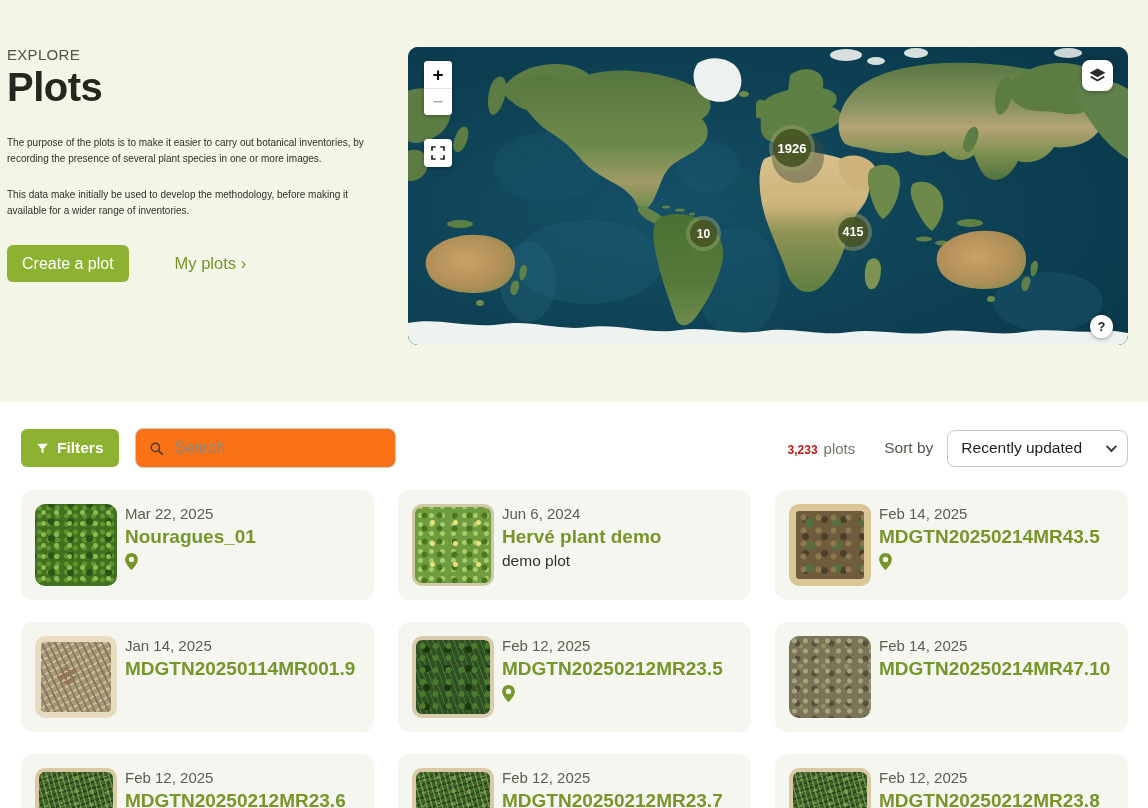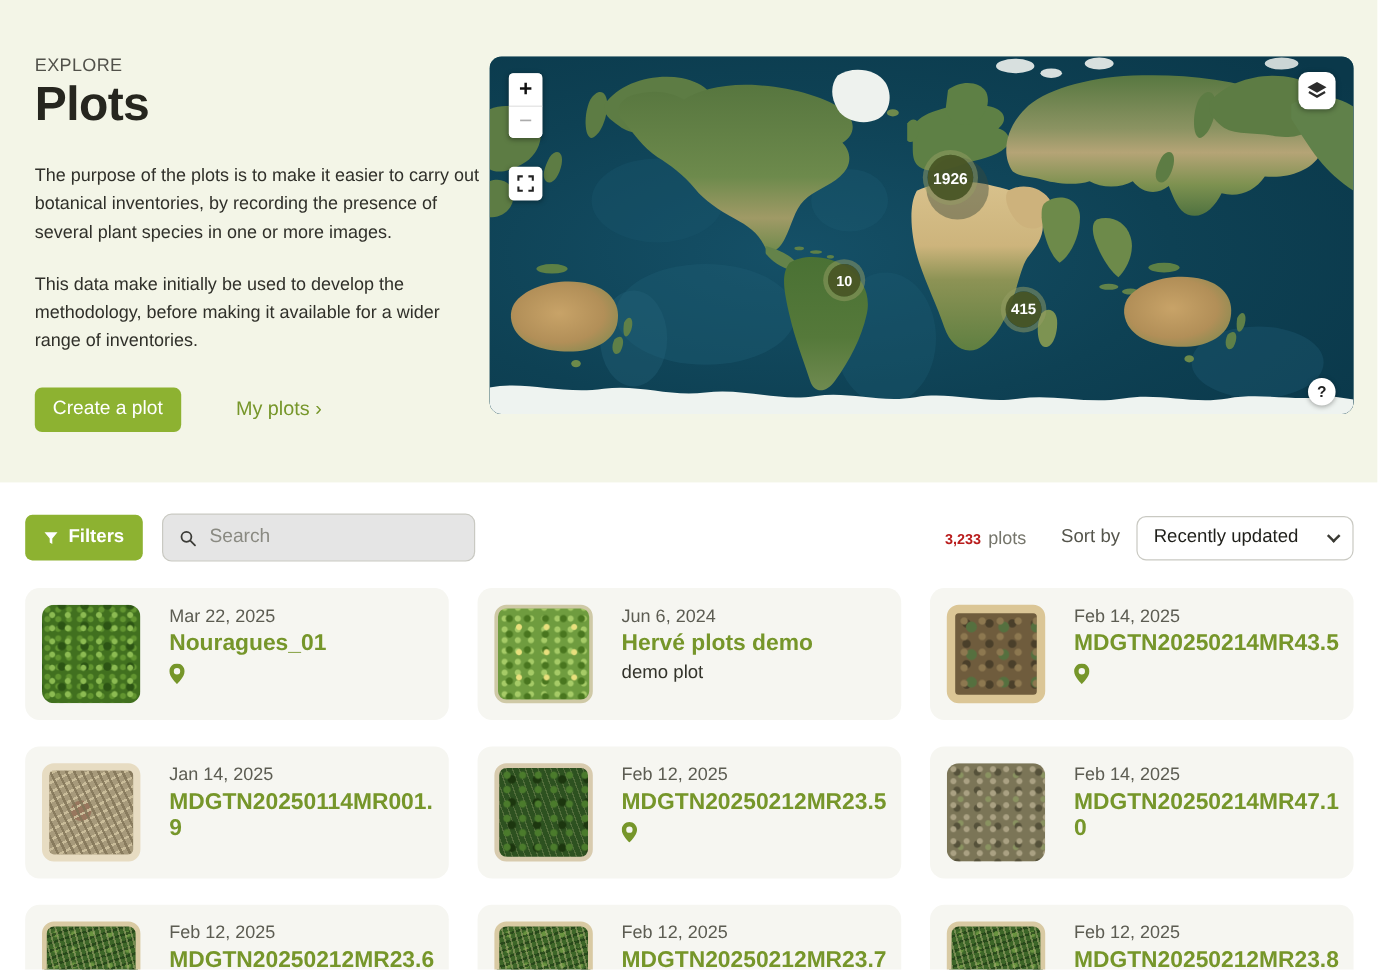--- a/index.html
+++ b/index.html
@@ -1,24 +1,24 @@
 <!DOCTYPE html>
 <html><head>
 <meta charset="utf-8">
 <style>
   * { box-sizing: border-box; margin: 0; padding: 0; }
   html,body { width:1148px; height:808px; overflow:hidden; background:#fff;
     font-family:"Liberation Sans", sans-serif; color:#2e2e28; }
 
   
   .hero { position:relative; width:1148px; height:402px; background:#f3f5e7; }
-  .hero-text { position:absolute; left:29px; top:46px; width:372px; }
+  .hero-text { position:absolute; left:7px; top:46px; width:372px; }
   .eyebrow { font-size:15px; color:#51514a; letter-spacing:.3px; }
   .page-title { font-size:40px; font-weight:800; color:#26261f; margin-top:2px; letter-spacing:-.5px; }
-  .hero-p { font-size:15px; line-height:1.55; color:#30302a; margin-top:25px; }
+  .hero-p { font-size:10px; line-height:1.55; color:#30302a; margin-top:25px; }
   .hero-p + .hero-p { margin-top:21px; }
   .hero-actions { display:flex; align-items:center; gap:46px; margin-top:27px; }
   .btn-green { background:#8db231; color:#fff; border:none; border-radius:6px;
     height:37px; padding:0 15px; font-size:16px; font-family:inherit; cursor:pointer; }
   .link-green { color:#76962a; font-size:16.5px; font-weight:500; text-decoration:none; cursor:pointer; }
 
   
   .map { position:absolute; left:408px; top:47px; width:720px; height:298px;
     border-radius:10px; overflow:hidden; background:#0e4154; }
   .map svg.world { position:absolute; inset:0; width:100%; height:100%; }
@@ -31,48 +31,48 @@
   .zoom-btn.out { border-top:1px solid #e2e2e2; color:#ababab; font-weight:400; }
   .fullscreen-btn { top:92px; left:16px; width:28px; height:28px; border-radius:4px; }
   .layers-btn { top:13px; right:15px; width:31px; height:31px; border-radius:8px; }
   .help-btn { bottom:7px; right:15px; width:23px; height:23px; border-radius:50%;
     font-size:13px; font-weight:700; color:#222; }
   .cluster { position:absolute; border-radius:50%; background:rgba(74,86,38,.95); color:#fff;
     font-weight:700; display:flex; align-items:center; justify-content:center;
     box-shadow:0 0 0 4px rgba(150,158,100,.5); cursor:pointer;text-align:right; }
   .cluster.big   { width:38px; height:38px; left:365px; top:82px;  font-size:13px; }
   .cluster.small { width:27px; height:27px; left:282px; top:173px; font-size:12px; }
-  .cluster.mid   { width:30px; height:30px; left:430px; top:196px; font-size:12.5px; }
+  .cluster.mid   { width:30px; height:30px; left:430px; top:170px; font-size:12.5px; }
 
   
   .list-section { padding:26px 20px 0 21px; background:#fff; }
   .toolbar { display:flex; align-items:center; }
   .btn-filters { display:flex; align-items:center; gap:8px; background:#8db231; color:#fff;
     border:none; border-radius:6px; height:38px; padding:0 15px; font-size:15.5px; font-weight:700;
     font-family:inherit; cursor:pointer; }
   .searchbox { display:flex; align-items:center; gap:11px; margin-left:16px; width:261px; height:40px;
-    border:1px solid #c9c9c2; border-radius:8px; background:#e5e5e5; padding:0 13px; }
+    border:1px solid #c9c9c2; border-radius:8px; background:#f97316; padding:0 13px; }
   .searchbox input { border:none; outline:none; flex:1; font-size:16px; color:#333;
     font-family:inherit; background:transparent; }
   .searchbox input::placeholder { color:#8a8a82; }
   .count-group { margin-left:auto; display:flex; align-items:baseline; gap:6px; }
   .count { font-size:12px; font-weight:700; color:#b91c1c; }
   .count-suffix { font-size:15px; color:#75756b; }
   .sort-label { margin-left:29px; font-size:15.5px; color:#55554c; }
   .sort-select { margin-left:14px; display:flex; align-items:center; gap:24px; height:37px;
     border:1px solid #c9c9c2; border-radius:8px; background:#fff; padding:0 13px;
     font-size:15.5px; color:#1f1f1a; cursor:pointer; }
   .chev { width:8px; height:8px; border-right:2px solid #3a3a34; border-bottom:2px solid #3a3a34;
     transform:rotate(45deg) translateY(-2px); }
 
   
   .grid { display:grid; grid-template-columns:repeat(3,1fr); gap:22px 24px;
     margin-top:22px; grid-auto-rows:110px; }
   .card { background:#f6f6f1; border-radius:12px; padding:14px 12px 14px 14px;
-    display:flex; gap:24px; cursor:pointer; overflow:hidden; }
+    display:flex; gap:8px; cursor:pointer; overflow:hidden; }
   .card-text { min-width:0; padding-top:1px; }
   .card-date { font-size:15px; color:#5c5c52; }
   .card-title { font-size:19px; font-weight:700; color:#76962a; line-height:1.18;
     margin-top:4px; word-break:break-all; }
   .card-sub { font-size:15.5px; color:#33332b; margin-top:4px; }
   .card-pin { margin-top:5px; line-height:0; }
 
   .thumb { width:82px; height:82px; border-radius:10px; flex:none; }
   .t-foliage{background-color:#41701f;background-image:radial-gradient(circle,#8cbb52 2px,transparent 3px),radial-gradient(circle,#2c5414 3px,transparent 4px),radial-gradient(circle,#629530 2px,transparent 3px);background-size:13px 11px,19px 17px,9px 8px;background-position:2px 3px,7px 9px,0 0;}
   .t-meadow{border:3px solid #cfc9a6;background-color:#6f9c3f;background-image:radial-gradient(circle,#e9e07d 2px,transparent 3px),radial-gradient(circle,#49761f 2.5px,transparent 3.5px),radial-gradient(circle,#a6cb67 2px,transparent 3px);background-size:23px 21px,15px 13px,11px 9px;background-position:6px 5px,2px 2px,0 4px;}
@@ -275,21 +275,21 @@
               <path d="M12 0C5.4 0 0 5.4 0 12c0 9 12 20 12 20s12-11 12-20C24 5.4 18.6 0 12 0zm0 17a5 5 0 1 1 0-10 5 5 0 0 1 0 10z"></path>
             </svg>
         </div>
       </div>
     </div>
 
     <div class="card">
       <div class="thumb t-meadow"></div>
       <div class="card-text">
         <div class="card-date">Jun 6, 2024</div>
-        <div class="card-title">Hervé plots demo</div>
+        <div class="card-title">Hervé plant demo</div>
         <div class="card-sub">demo plot</div>
       </div>
     </div>
 
     <div class="card">
       <div class="thumb t-soil"></div>
       <div class="card-text">
         <div class="card-date">Feb 14, 2025</div>
         <div class="card-title">MDGTN20250214MR43.5</div>
         <div class="card-pin">

